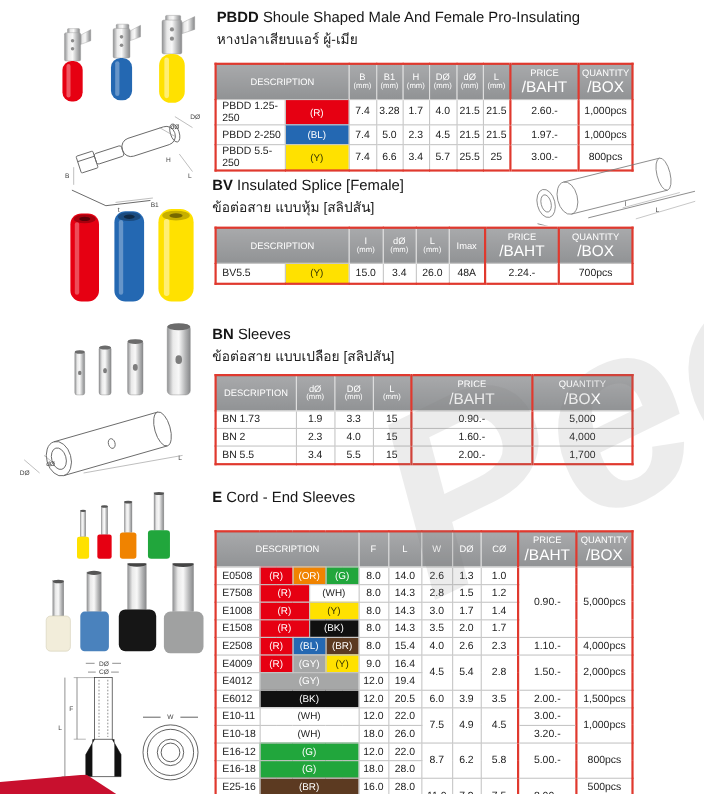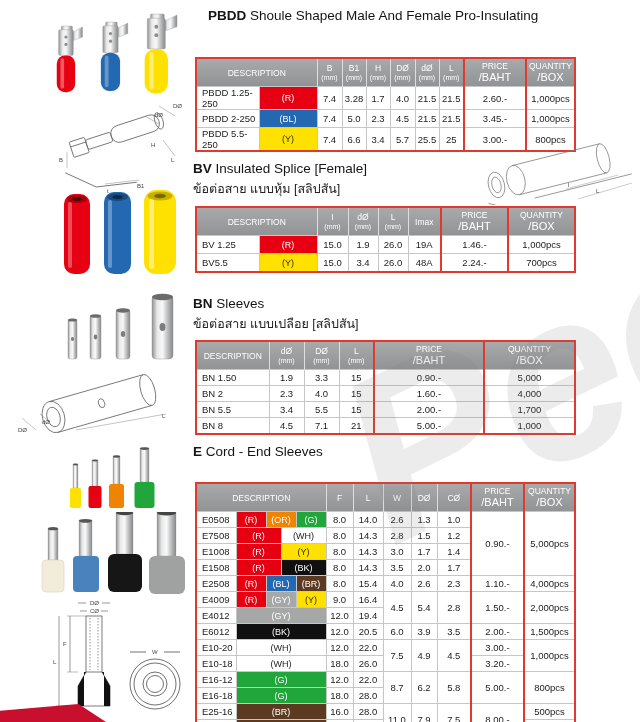--- a/index.html
+++ b/index.html
@@ -13,33 +13,33 @@
   .sec-title b{font-weight:bold;}
   .sec-thai{font-size:12.5px;color:#222;margin-top:3px;white-space:nowrap;}
 
   .ctable{border-collapse:collapse;table-layout:fixed;border:2px solid var(--red);background:transparent;}
   .ctable th{
     background:linear-gradient(#a8a9ab,#919395);color:#fff;font-weight:normal;
     font-size:8.5px;line-height:1.2;text-align:center;vertical-align:middle;
     border-left:1px solid #dedede;padding:2px 1px;height:20px;
   }
   .ctable th:first-child{border-left:none;}
-  .ctable th .sub{font-size:11px;}
+  .ctable th .sub{font-size:14px;}
   .ctable th .sub.mm{font-size:7px;}
   .ctable td{
     border:1px solid #c6c6c6;font-size:9.5px;color:#222;text-align:center;
     vertical-align:middle;padding:0 2px;height:17px;background:transparent;
   }
   .t-sm td{height:15px;}
   .ctable td.desc{text-align:left;padding-left:5px;border-radius:10px;}
   .ctable td.pr,.ctable th.pr{border-left:2px solid var(--red);border-right:2px solid var(--red);margin-left:28px;}
   .ctable td.sw{font-size:9px;}
 
   
-  #ttl-pbdd{left:208px;top:8px;}
+  #ttl-pbdd{left:197px;top:8px;}
   #tblh-pbdd{left:195px;top:57px;}
   #ttl-bv{left:193px;top:161px;}
   #tblh-bv{left:195px;top:206px;}
   #ttl-bn{left:193px;top:296px;}
   #tblh-bn{left:195px;top:340px;}
   #ttl-e{left:193px;top:444px;}
   #tblh-e{left:195px;top:482px;}
 
   #ph-pbdd{left:46px;top:10px;}
   #dg-pbdd{left:55px;top:100px;}
@@ -73,20 +73,21 @@
         <stop offset="0.25" stop-color="#e9e9e9"></stop>
       <stop offset="0.5" stop-color="#f8f8f8"></stop>
         <stop offset="0.78" stop-color="#b5b6b7"></stop>
       <stop offset="1" stop-color="#87888a"></stop>
     </linearGradient>
   </defs>
 </svg>
 
 <div class="abs" id="ttl-pbdd">
   <div class="sec-title"><b>PBDD</b> <span>Shoule Shaped Male And Female Pro-Insulating</span></div>
+  <div class="sec-thai">หางปลาเสียบแอร์ ผู้-เมีย</div>
 </div>
 <div class="abs" id="ttl-bv">
   <div class="sec-title"><b>BV</b> <span>Insulated Splice [Female]</span></div>
   <div class="sec-thai">ข้อต่อสาย แบบหุ้ม [สลิปสัน]</div>
 </div>
 <div class="abs" id="ttl-bn">
   <div class="sec-title"><b>BN</b> <span>Sleeves</span></div>
   <div class="sec-thai">ข้อต่อสาย แบบเปลือย [สลิปสัน]</div>
 </div>
 <div class="abs" id="ttl-e">
@@ -161,21 +162,21 @@
         </tr>
         <tr>
           <td class="desc">PBDD 2-250</td>
           <td class="sw" style="background: rgb(36, 104, 178); color: rgb(255, 255, 255);">(BL)</td>
           <td>7.4</td>
           <td>5.0</td>
           <td>2.3</td>
           <td>4.5</td>
           <td>21.5</td>
           <td>21.5</td>
-          <td class="pr">3.45.-</td>
+          <td class="pr">1.97.-</td>
           <td>1,000pcs</td>
         </tr>
         <tr>
           <td class="desc">PBDD 5.5-250</td>
           <td class="sw" style="background: rgb(255, 225, 0); color: rgb(51, 51, 0);">(Y)</td>
           <td>7.4</td>
           <td>6.6</td>
           <td>3.4</td>
           <td>5.7</td>
           <td>25.5</td>
@@ -223,30 +224,20 @@
             <div class="sub">/BAHT</div>
           </th>
           <th>
             <div>QUANTITY</div>
             <div class="sub">/BOX</div>
           </th>
         </tr>
       </thead>
       <tbody>
         <tr>
-          <td class="desc">BV 1.25</td>
-          <td class="sw" style="background: rgb(230, 0, 18); color: rgb(255, 255, 255);">(R)</td>
-          <td>15.0</td>
-          <td>1.9</td>
-          <td>26.0</td>
-          <td>19A</td>
-          <td class="pr">1.46.-</td>
-          <td>1,000pcs</td>
-        </tr>
-        <tr>
           <td class="desc">BV5.5</td>
           <td class="sw" style="background: rgb(255, 225, 0); color: rgb(51, 51, 0);">(Y)</td>
           <td>15.0</td>
           <td>3.4</td>
           <td>26.0</td>
           <td>48A</td>
           <td class="pr">2.24.-</td>
           <td>700pcs</td>
         </tr>
       </tbody>
@@ -284,21 +275,21 @@
             <div class="sub">/BAHT</div>
           </th>
           <th>
             <div>QUANTITY</div>
             <div class="sub">/BOX</div>
           </th>
         </tr>
       </thead>
       <tbody>
         <tr>
-          <td class="desc">BN 1.50</td>
+          <td class="desc">BN 1.73</td>
           <td>1.9</td>
           <td>3.3</td>
           <td>15</td>
           <td class="pr">0.90.-</td>
           <td>5,000</td>
         </tr>
         <tr>
           <td class="desc">BN 2</td>
           <td>2.3</td>
           <td>4.0</td>
@@ -306,28 +297,20 @@
           <td class="pr">1.60.-</td>
           <td>4,000</td>
         </tr>
         <tr>
           <td class="desc">BN 5.5</td>
           <td>3.4</td>
           <td>5.5</td>
           <td>15</td>
           <td class="pr">2.00.-</td>
           <td>1,700</td>
-        </tr>
-        <tr>
-          <td class="desc">BN 8</td>
-          <td>4.5</td>
-          <td>7.1</td>
-          <td>21</td>
-          <td class="pr">5.00.-</td>
-          <td>1,000</td>
         </tr>
       </tbody>
     </table>
   </div>
 <div class="abs" id="tblh-e">
     <table class="ctable t-sm" style="width: 379px;">
       <colgroup>
         <col style="width: 40px;">
         <col style="width: 15px;">
         <col style="width: 15px;">
@@ -454,21 +437,21 @@
           <td colspan="6" class="sw" style="background: rgb(16, 16, 16); color: rgb(255, 255, 255);">(BK)</td>
           <td>12.0</td>
           <td>20.5</td>
           <td>6.0</td>
           <td>3.9</td>
           <td>3.5</td>
           <td class="pr">2.00.-</td>
           <td>1,500pcs</td>
         </tr>
         <tr>
-          <td class="desc">E10-20</td>
+          <td class="desc">E10-11</td>
           <td colspan="6" class="sw" style="background: rgb(255, 255, 255); color: rgb(34, 34, 34);">(WH)</td>
           <td>12.0</td>
           <td>22.0</td>
           <td rowspan="2">7.5</td>
           <td rowspan="2">4.9</td>
           <td rowspan="2">4.5</td>
           <td class="pr">3.00.-</td>
           <td rowspan="2">1,000pcs</td>
         </tr>
         <tr>

